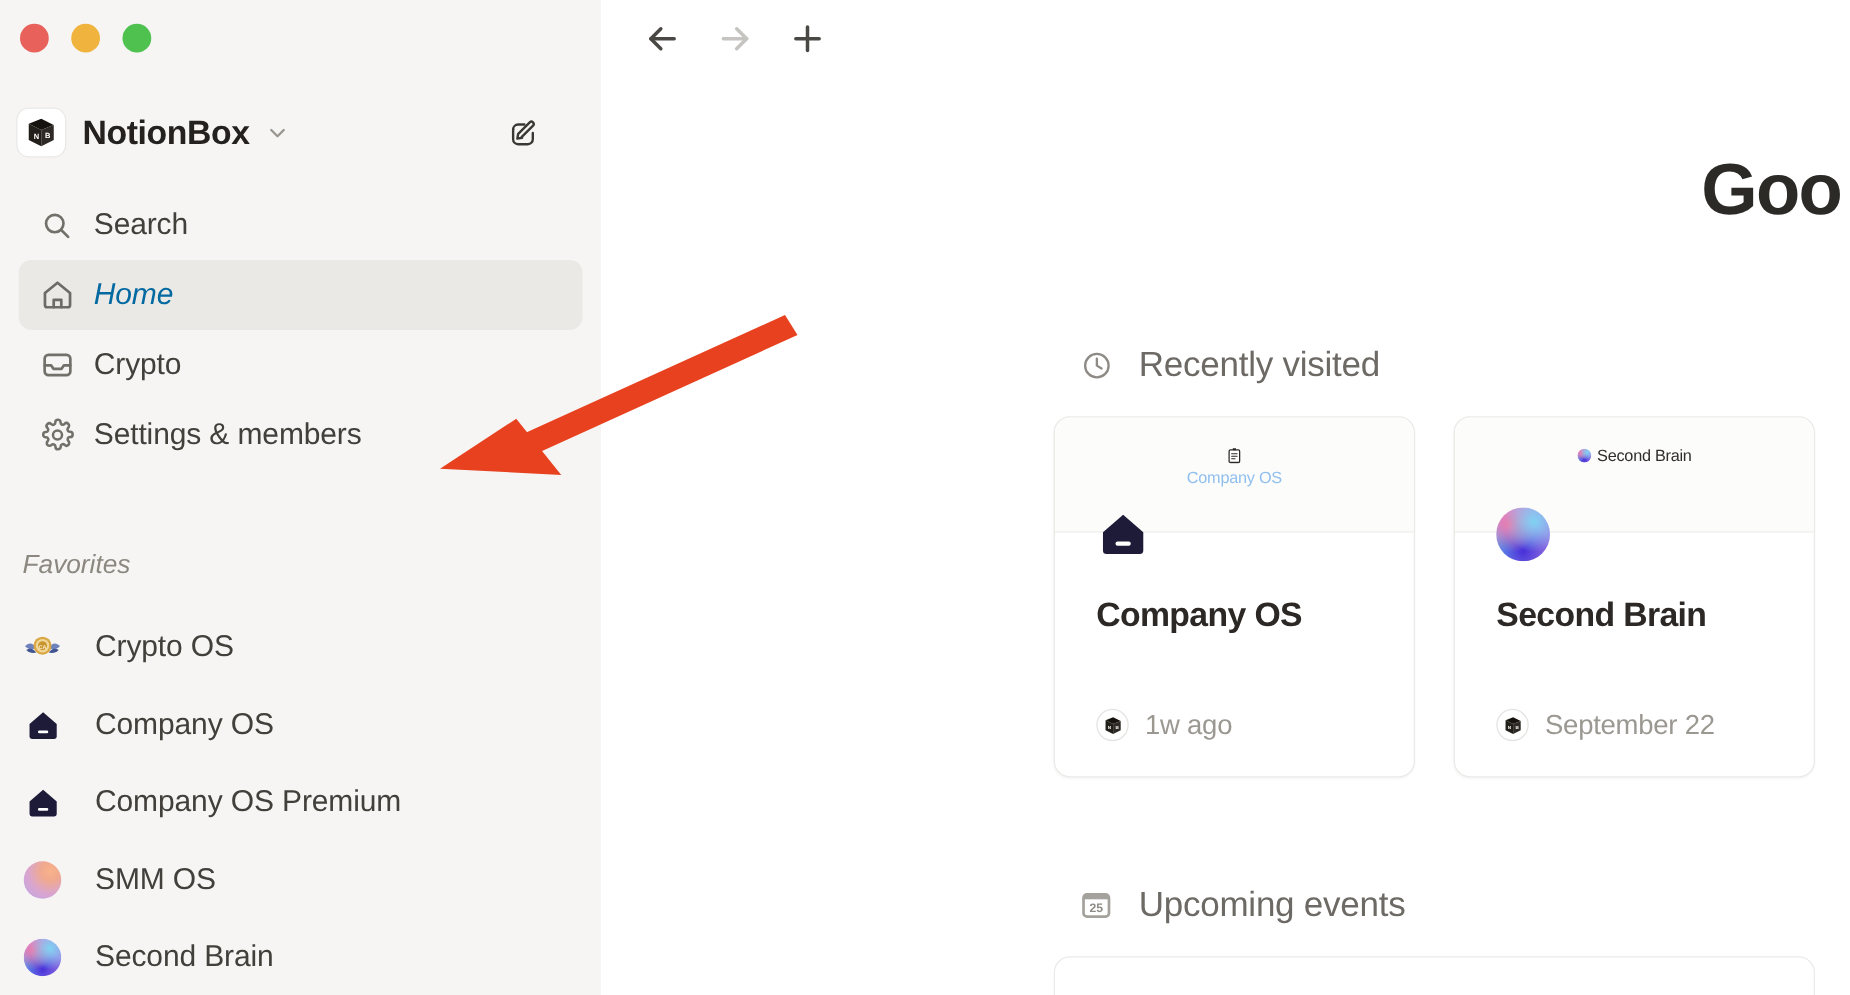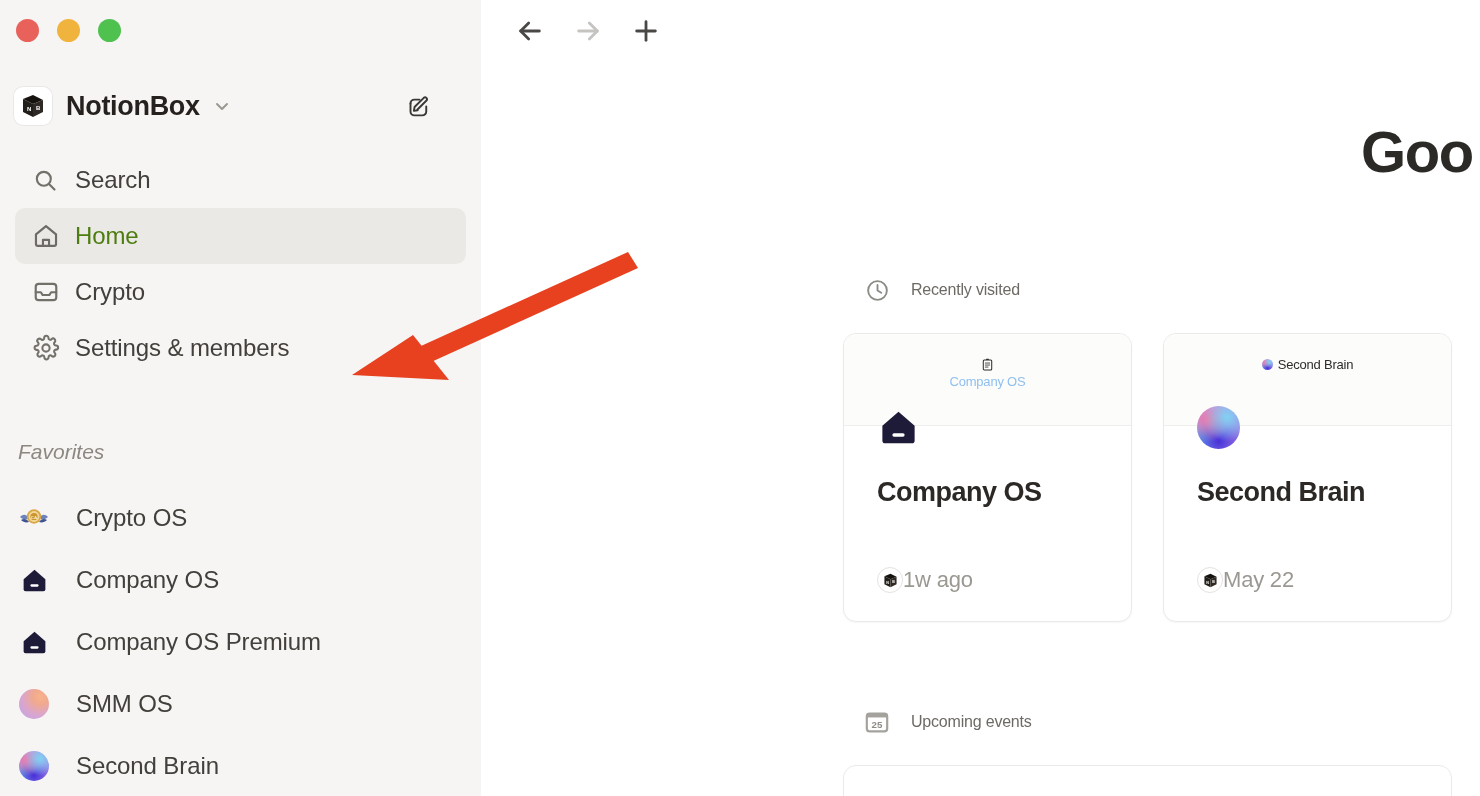--- a/index.html
+++ b/index.html
@@ -50,21 +50,21 @@
   .nav-item {
     height: 56px; margin: 0 15px; padding: 0 17px;
     display: flex; align-items: center; border-radius: 10px;
   }
   .nav-item.active { background: #EAE9E6; }
   .nav-ico { width: 34px; flex: 0 0 34px; display: flex; align-items: center; }
   .nav-label {
     margin-left: 9px;
     font-size: 24px; color: #43403C; letter-spacing: -0.1px;
   }
-  .nav-item.active .nav-label { color: #4d7c0f; }
+  .nav-item.active .nav-label { color: #0369a1; font-style: italic; }
 
   .section-title {
     position: absolute; top: 440px; left: 18px;
     font-size: 21px; color: #8C8880; font-style: italic;
   }
   .favs { position: absolute; top: 487px; left: 0; width: 481px; }
   .fav-item {
     height: 62px; margin: 0 15px; padding: 0 2px;
     display: flex; align-items: center;
   }
@@ -90,21 +90,21 @@
   .tb-btn { width: 38px; height: 38px; display: flex; align-items: center; justify-content: center; }
 
   .greeting {
     position: absolute; top: 118px; left: 880px;
     font-size: 58px; font-weight: 700; color: #2C2A27;
     letter-spacing: -1.4px; white-space: nowrap;
   }
 
   .sec-head { position: absolute; display: flex; align-items: center; }
   .sec-head .sh-ico { width: 28px; height: 28px; display: flex; align-items: center; justify-content: center; }
-  .sec-head .sh-txt { margin-left: 20px; font-size: 16px; color: #6D6A65; letter-spacing: -0.2px; }
+  .sec-head .sh-txt { margin-left: 20px; font-size: 28px; color: #6D6A65; letter-spacing: -0.2px; }
   #recent-head  { top: 276px; left: 382px; }
   #events-head  { top: 708px; left: 382px; }
 
   .cards { position: absolute; top: 333px; left: 362px; display: flex; gap: 31px; }
   .card {
     width: 289px; height: 289px;
     background: #ffffff;
     border: 1px solid #EBEAE8;
     border-radius: 13px;
     box-shadow: 0 1px 2px rgba(15,15,15,0.04);
@@ -135,21 +135,21 @@
   }
   .card-foot {
     position: absolute; left: 33px; bottom: 28px;
     display: flex; align-items: center;
   }
   .foot-avatar {
     width: 26px; height: 26px; border-radius: 50%;
     background: #ffffff; border: 1px solid #E4E3E1;
     display: flex; align-items: center; justify-content: center;
   }
-  .foot-txt { font-size: 22px; color: #9B9892; letter-spacing: -0.2px; }
+  .foot-txt { margin-left: 13px; font-size: 22px; color: #9B9892; letter-spacing: -0.2px; }
 
   .events-card {
     position: absolute; top: 765px; left: 362px;
     width: 609px; height: 120px;
     border: 1px solid #EBEAE8; border-top-left-radius: 13px; border-top-right-radius: 13px;
     background: #fff;
   }
 
   
   #arrow { position: absolute; left: 0; top: 0; width: 1480px; height: 796px; pointer-events: none; }
@@ -379,21 +379,21 @@
         <div class="card-foot">
           <span class="foot-avatar">
             <svg width="17" height="17" viewBox="0 0 28 28">
               <polygon points="4,7 14,3 24,8 14,12" fill="#16130F"></polygon>
               <polygon points="4,7 14,12 14,25 4,20" fill="#221E19"></polygon>
               <polygon points="24,8 14,12 14,25 24,20" fill="#2E2924"></polygon>
               <text x="7" y="19" font-family="Liberation Sans, sans-serif" font-size="6" font-weight="700" fill="#ffffff">N</text>
               <text x="17" y="18" font-family="Liberation Sans, sans-serif" font-size="6" font-weight="700" fill="#ffffff">B</text>
             </svg>
           </span>
-          <span class="foot-txt">May 22</span>
+          <span class="foot-txt">September 22</span>
         </div>
       </div>
 
     </div>
 
     <div class="sec-head" id="events-head">
       <span class="sh-ico">
         <svg width="26" height="26" viewBox="0 0 24 24">
           <rect x="2.6" y="4.2" width="18.8" height="16.4" rx="2.6" fill="none" stroke="#A5A29D" stroke-width="2"></rect>
           <rect x="2.6" y="4.2" width="18.8" height="3.6" fill="#A5A29D"></rect>

